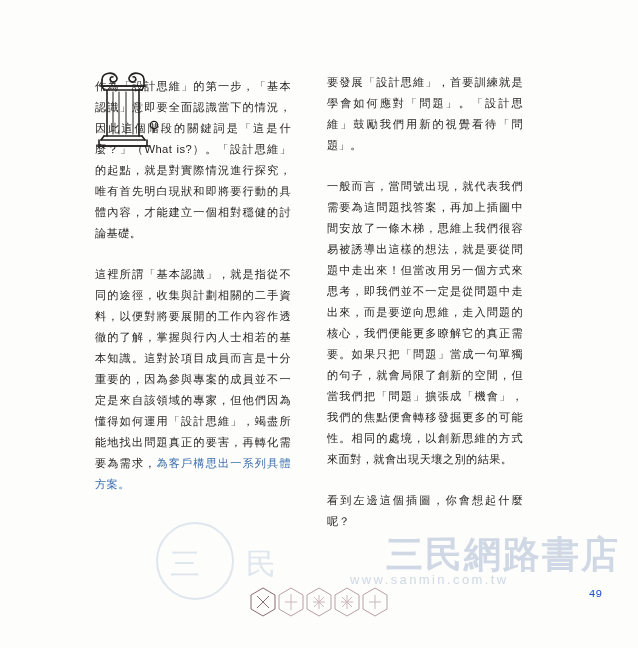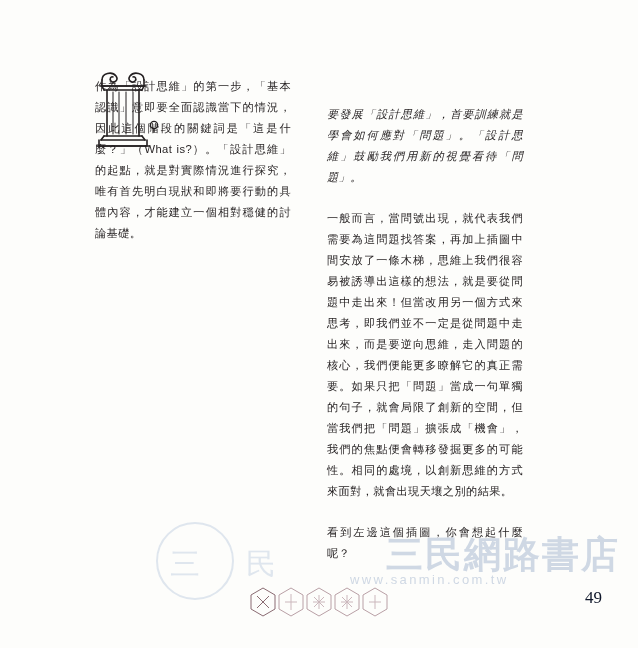--- a/index.html
+++ b/index.html
@@ -36,22 +36,21 @@
   .col-right {
     left: 327px;
   }
   .para {
     margin: 0 0 20px 0;
   }
   .col-left .para.first {
     margin-top: 76px;
   }
   .col-right .para.first {
-    margin-top: 104px;
-    font-style: italic;
+    margin-top: 72px;
   }
   
   .illus {
     position: absolute;
     left: 92px;
     top: 66px;
     width: 80px;
     height: 86px;
   }
   .illus svg {
@@ -110,23 +109,23 @@
     left: 247px;
     top: 586px;
     width: 150px;
     height: 36px;
   }
   
   .pagenum {
     position: absolute;
     right: 36px;
     top: 588px;
-    font-size: 17px;
-    color: #0f172a;
-    font-family: Liberation Serif, serif;
+    font-size: 11px;
+    color: #1d4ed8;
+    font-family: Liberation Mono, monospace;
   }
   
   .hl {
     color: #3b6fb0;
   }
 </style>
 </head>
 <body>
 
 <div class="page">
@@ -156,20 +155,21 @@
         <path d="M7 74 L7 80 L55 80 L55 74"></path>
         <path d="M5 80 L57 80"></path>
       </g>
       <circle cx="62" cy="59" r="3.6" fill="none" stroke="#231f20" stroke-width="1.4"></circle>
       <path d="M62 62.6 L62 66" stroke="#231f20" stroke-width="1.4" stroke-linecap="round"></path>
     </svg>
   </div>
 
   <div class="col col-left">
     <p class="para first">作為「設計思維」的第一步，「基本認識」意即要全面認識當下的情況，因此這個階段的關鍵詞是「這是什麼？」（What is?）。「設計思維」的起點，就是對實際情況進行探究，唯有首先明白現狀和即將要行動的具體內容，才能建立一個相對穩健的討論基礎。</p>
+    <p class="para"><span>這裡所謂「基本認識」，就是指從不同的途徑，收集與計劃相關的二手資料，以便對將要展開的工作內容作透徹的了解，掌握與行內人士相若的基本知識。這對於項目成員而言是十分重要的，因為參與專案的成員並不一定是來自該領域的專家，但他們因為懂得如何運用「設計思維」，竭盡所能地找出問題真正的要害，再轉化需要為需求，</span><span class="hl">為客戶構思出一系列具體方案。</span></p>
   </div>
 
   <div class="col col-right">
     <p class="para first">要發展「設計思維」，首要訓練就是學會如何應對「問題」。「設計思維」鼓勵我們用新的視覺看待「問題」。</p>
     <p class="para">一般而言，當問號出現，就代表我們需要為這問題找答案，再加上插圖中間安放了一條木梯，思維上我們很容易被誘導出這樣的想法，就是要從問題中走出來！但當改用另一個方式來思考，即我們並不一定是從問題中走出來，而是要逆向思維，走入問題的核心，我們便能更多瞭解它的真正需要。如果只把「問題」當成一句單獨的句子，就會局限了創新的空間，但當我們把「問題」擴張成「機會」，我們的焦點便會轉移發掘更多的可能性。相同的處境，以創新思維的方式來面對，就會出現天壤之別的結果。</p>
     <p class="para">看到左邊這個插圖，你會想起什麼呢？</p>
   </div>
 
   <div class="watermark">
     <div class="wm-circle"></div>

